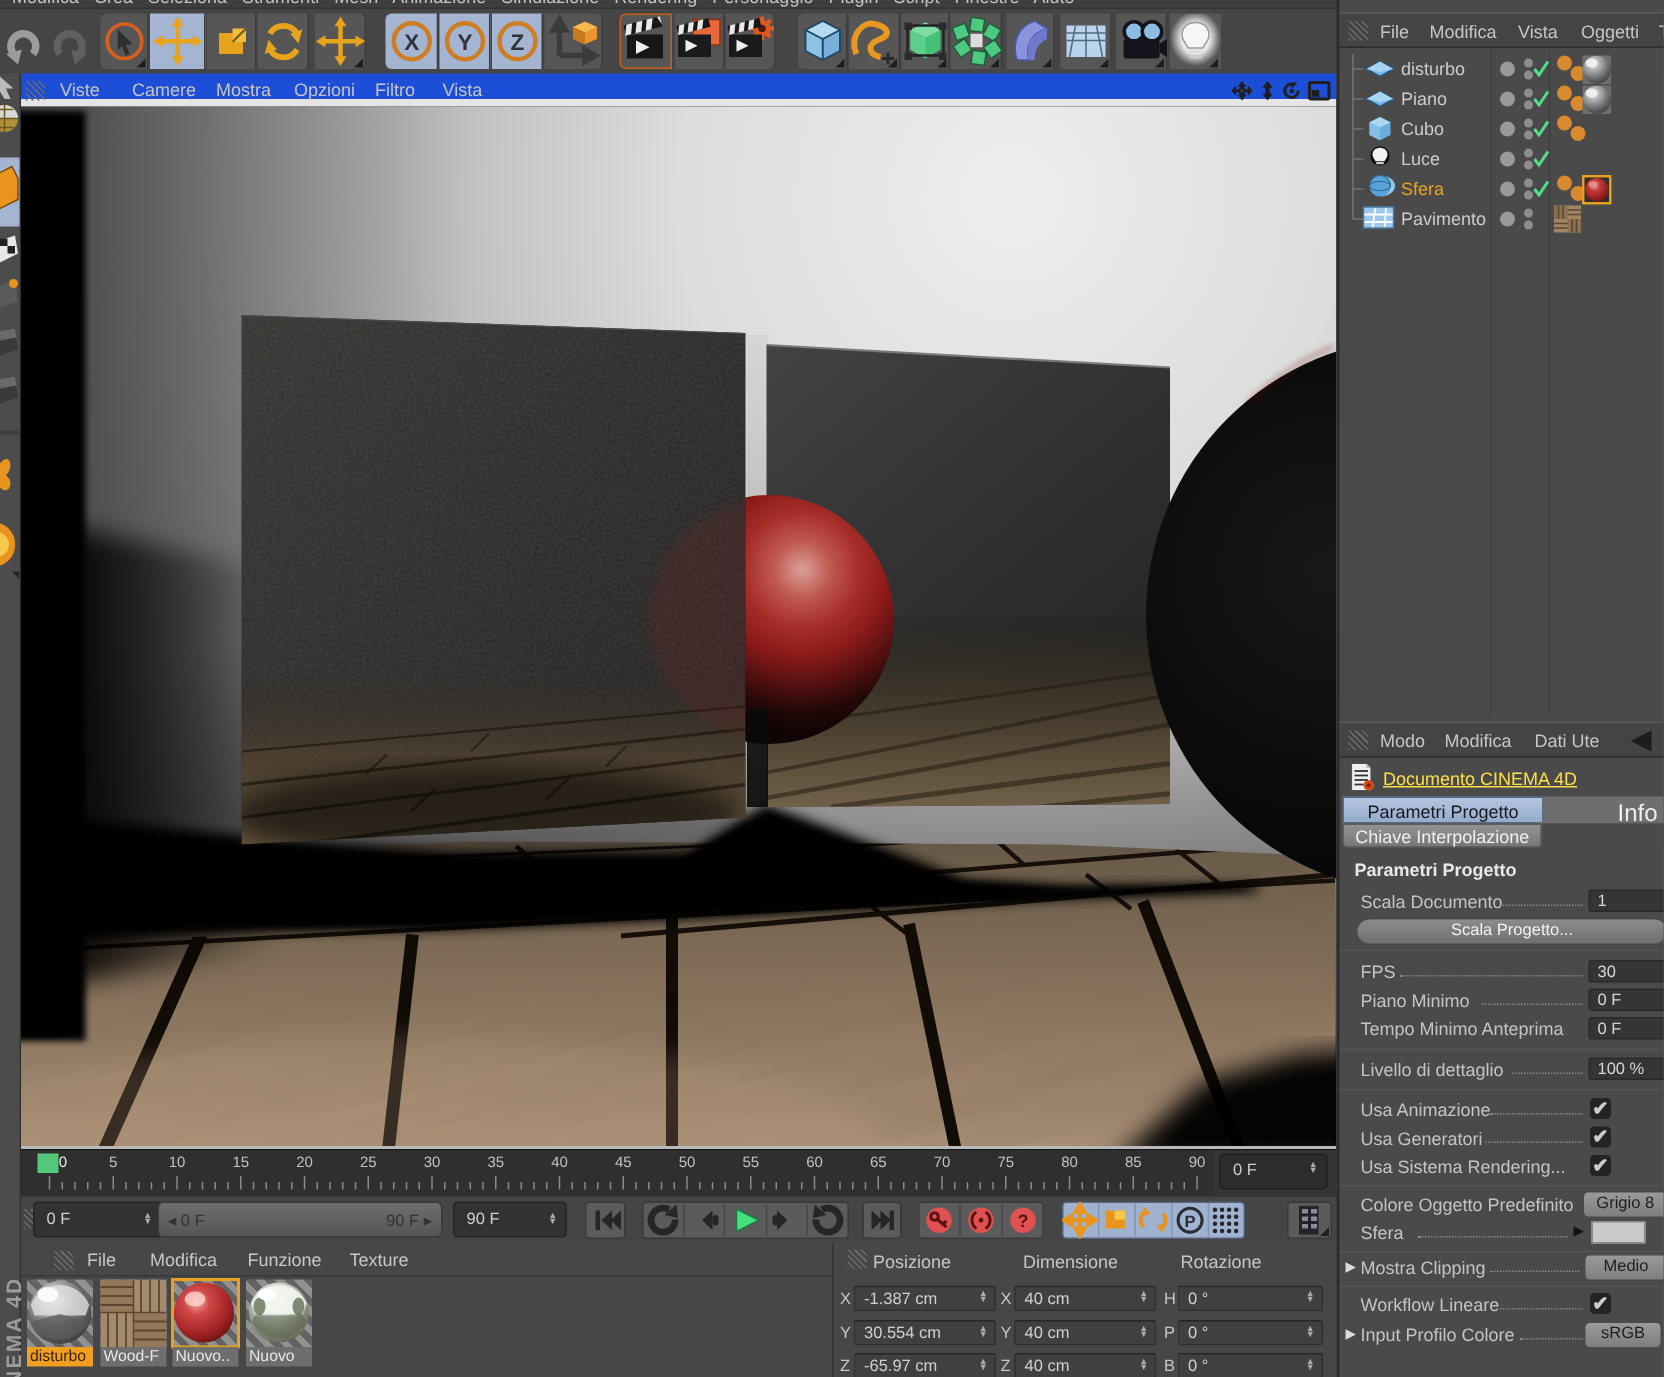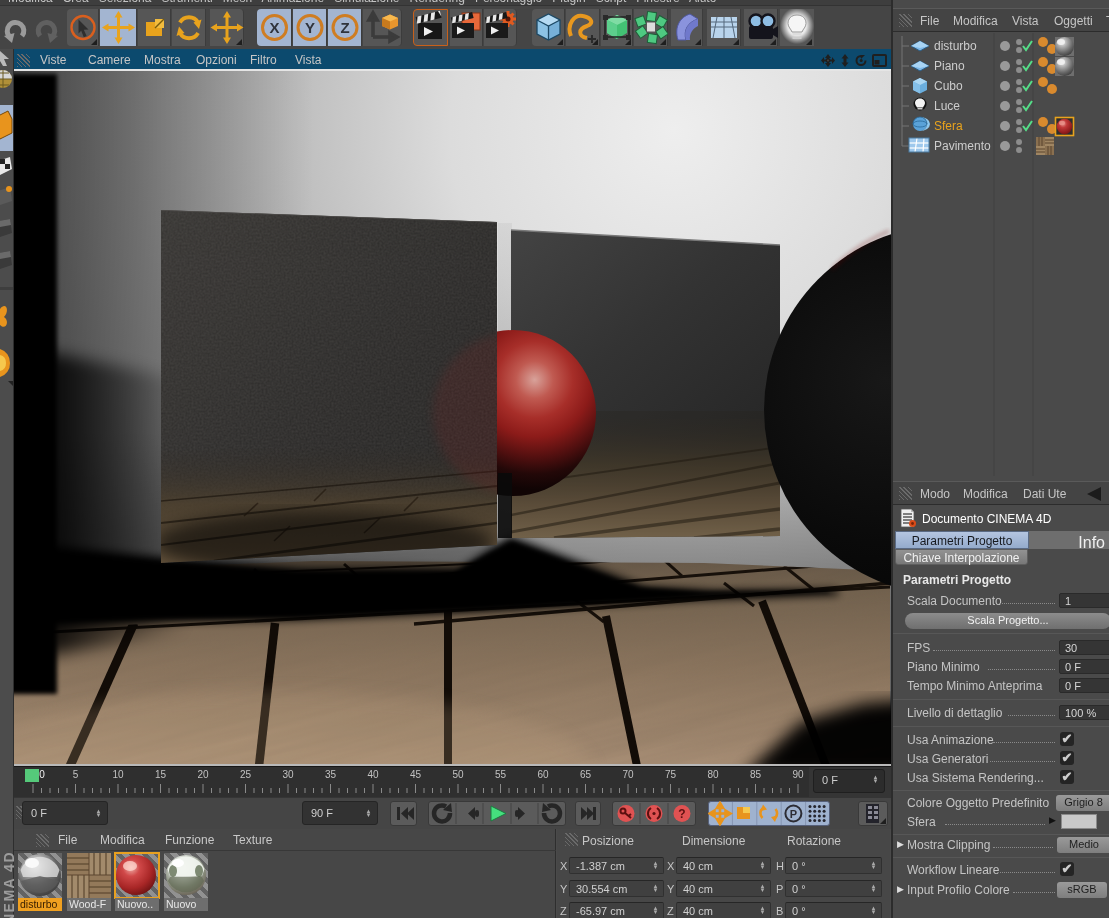--- a/index.html
+++ b/index.html
@@ -13,21 +13,21 @@
 
 #toolbar{left:0;top:6px;width:1109px;height:43px;background:#454545;}
 .tbtn{position:absolute;top:3px;height:37px;background:#565656;border-right:1px solid #3c3c3c;}
 .tbtn.sel{background:#a3b5d1;}
 .tbtn svg{position:absolute;left:0;top:0;}
 .corner:after{content:"";position:absolute;right:1px;bottom:1px;width:0;height:0;border-left:6px solid transparent;border-bottom:6px solid #1e1e1e;}
 
 #leftbar{left:0;top:49px;width:14px;height:869px;background:#4c4c4c;border-right:1px solid #2e2e2e;overflow:hidden;}
 #nemalbl{left:1px;top:924px;width:90px;height:14px;color:#9c9c9c;font-size:14px;font-weight:bold;letter-spacing:1.5px;transform:rotate(-90deg);transform-origin:0 0;white-space:nowrap;}
 
-#vpmenu{left:14px;top:49px;width:877px;height:22px;background:#0c4a6e;border-bottom:2px solid #e5e5e5;text-align:center;}
+#vpmenu{left:14px;top:49px;width:877px;height:22px;background:#1d4ed8;border-bottom:5px solid #e5e5e5;text-align:center;}
 #vpmenu span{position:absolute;top:4px;color:#c6c6c6;font-size:12px;}
 
 #scene{left:14px;top:71px;width:877px;height:695px;background:#888;}
 
 #ruler{left:14px;top:766px;width:877px;height:32px;background:#3a3a3a;border-top:1px solid #171717;}
 
 #transport{left:14px;top:798px;width:877px;height:31px;background:#454545;}
 
 #materials{left:14px;top:829px;width:542px;height:89px;background:#474747;border-right:1px solid #2e2e2e;}
 
@@ -597,20 +597,24 @@
     <path d="M19.0 17 v9 M27.5 21 v5 M36.0 21 v5 M44.5 21 v5 M53.0 21 v5 M61.5 17 v9 M70.0 21 v5 M78.5 21 v5 M87.0 21 v5 M95.5 21 v5 M104.0 17 v9 M112.5 21 v5 M121.0 21 v5 M129.5 21 v5 M138.0 21 v5 M146.5 17 v9 M155.0 21 v5 M163.5 21 v5 M172.0 21 v5 M180.5 21 v5 M189.0 17 v9 M197.5 21 v5 M206.0 21 v5 M214.5 21 v5 M223.0 21 v5 M231.5 17 v9 M240.0 21 v5 M248.5 21 v5 M257.0 21 v5 M265.5 21 v5 M274.0 17 v9 M282.5 21 v5 M291.0 21 v5 M299.5 21 v5 M308.0 21 v5 M316.5 17 v9 M325.0 21 v5 M333.5 21 v5 M342.0 21 v5 M350.5 21 v5 M359.0 17 v9 M367.5 21 v5 M376.0 21 v5 M384.5 21 v5 M393.0 21 v5 M401.5 17 v9 M410.0 21 v5 M418.5 21 v5 M427.0 21 v5 M435.5 21 v5 M444.0 17 v9 M452.5 21 v5 M461.0 21 v5 M469.5 21 v5 M478.0 21 v5 M486.5 17 v9 M495.0 21 v5 M503.5 21 v5 M512.0 21 v5 M520.5 21 v5 M529.0 17 v9 M537.5 21 v5 M546.0 21 v5 M554.5 21 v5 M563.0 21 v5 M571.5 17 v9 M580.0 21 v5 M588.5 21 v5 M597.0 21 v5 M605.5 21 v5 M614.0 17 v9 M622.5 21 v5 M631.0 21 v5 M639.5 21 v5 M648.0 21 v5 M656.5 17 v9 M665.0 21 v5 M673.5 21 v5 M682.0 21 v5 M690.5 21 v5 M699.0 17 v9 M707.5 21 v5 M716.0 21 v5 M724.5 21 v5 M733.0 21 v5 M741.5 17 v9 M750.0 21 v5 M758.5 21 v5 M767.0 21 v5 M775.5 21 v5 M784.0 17 v9" stroke="#8a8a8a" stroke-width="1" fill="none"></path>
   </svg>
   <div class="abs" style="left:799px;top:2px;width:72px;height:24px;background:#2c2c2c;border:1px solid #1f1f1f;border-radius:3px;color:#cccccc;font-size:11px;padding:4px 0 0 8px;">0 F
     <div class="spin" style="right:4px;top:5px;">▲<br>▼</div>
   </div>
 </div>
 
 <div id="transport" class="abs">
   <div class="hatch" style="left:2px;top:8px;"></div>
   <div class="tfield" style="left:8px;width:86px;padding:5px 0 0 8px;">0 F<div class="spin" style="right:4px;top:7px;">▲<br>▼</div></div>
+  <div class="abs" style="left:91px;top:3px;width:190px;height:24px;border-radius:4px;background:linear-gradient(#6e6e6e,#555555);border:1px solid #3a3a3a;color:#2a2a2a;font-size:11px;">
+     <span class="abs" style="left:6px;top:5px;color:#333">◂ 0 F</span>
+      <span class="abs" style="right:6px;top:5px;color:#333">90 F ▸</span>
+  </div>
   <div class="tfield" style="left:288px;width:76px;padding:5px 0 0 8px;">90 F<div class="spin" style="right:4px;top:7px;">▲<br>▼</div></div>
   <div class="tbtn2" style="left:376px;width:27px;"><svg width="25" height="23" viewBox="0 0 25 23">
         <g fill="#262626">
           <rect x="6" y="5" width="3" height="13"></rect>
           <path d="M17 5 L10 11.5 L17 18 Z"></path>
           <path d="M23 5 L16 11.5 L23 18 Z"></path>
         </g>
       </svg></div>
   <div class="tbtn2" style="left:414px;width:138px;"></div>
   <svg class="abs" style="left:414px;top:4px" width="138" height="23" viewBox="0 0 138 23">
@@ -999,21 +1003,21 @@
     <path d="M13 1 L13 4 L16 4 Z" fill="#b8b8b8"></path>
     <g stroke="#333" stroke-width="1.2">
         <line x1="5" y1="6" x2="14" y2="6"></line>
         <line x1="5" y1="9" x2="14" y2="9"></line>
         <line x1="5" y1="12" x2="14" y2="12"></line>
         <line x1="5" y1="15" x2="11" y2="15"></line>
       </g>
     <circle cx="14.5" cy="15.5" r="3.5" fill="#d84b18"></circle>
       <circle cx="14.5" cy="15.5" r="1.4" fill="#7a2408"></circle>
   </svg>
-  <span class="attlbl" style="left:29px;top:512px;color:#ffffff;">Documento CINEMA 4D</span>
+  <span class="attlbl" style="left:29px;top:512px;color:#fde047;text-decoration:underline;">Documento CINEMA 4D</span>
 
   <div class="abs" style="left:2px;top:531px;width:216px;height:18px;background:#6e6e6e;">
     <div class="abs" style="left:0;top:0;width:134px;height:18px;background:linear-gradient(#b4c5e0,#94abcc);border:1px solid #5a6a84;color:#16191e;font-size:12px;text-align:center;padding-top:2px;">Parametri Progetto</div>
     <span class="abs" style="right:6px;top:3px;color:#efefef;font-size:16px;">Info</span>
   </div>
   <div class="abs" style="left:2px;top:549px;width:216px;height:17px;background:#4a4a4a;">
     <div class="abs" style="left:0;top:0;width:133px;height:16px;background:linear-gradient(#929292,#787878);border:1px solid #5e5e5e;border-radius:0 0 3px 3px;color:#f0f0f0;font-size:12px;text-align:center;padding-top:1px;">Chiave Interpolazione</div>
   </div>
 
   <span class="attlbl" style="left:10px;top:573px;font-weight:bold;color:#e8e8e8;">Parametri Progetto</span>

